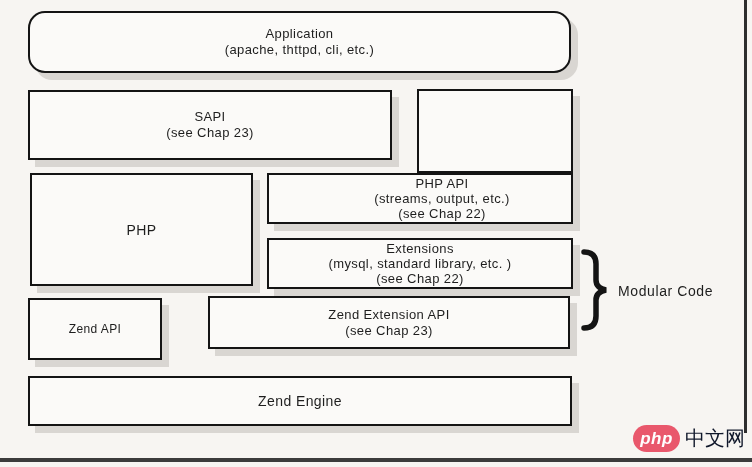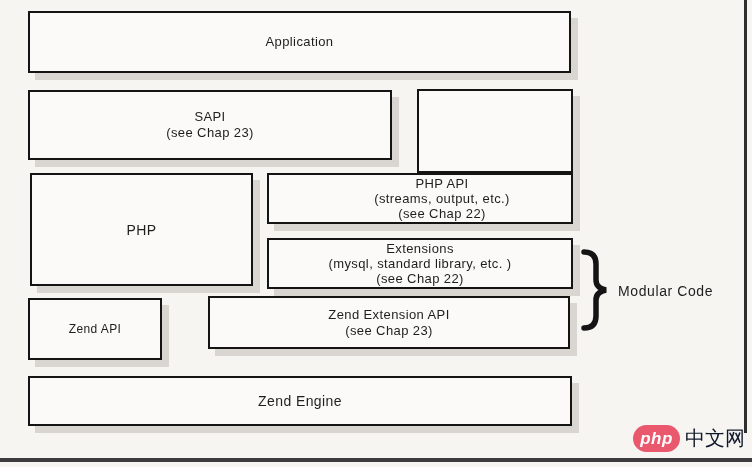--- a/index.html
+++ b/index.html
@@ -19,21 +19,21 @@
     border:2px solid #141414;
     background:#fbfaf8;
     box-shadow:7px 7px 0 0 #d9d6d2;
     display:flex;flex-direction:column;
     align-items:center;justify-content:center;
     text-align:center;
     font-size:13px;line-height:16px;
     letter-spacing:0.4px;
     color:#1e1e1e;
   }
-  #box-application{left:28px;top:11px;width:543px;height:62px;}
+  #box-application{left:28px;top:11px;width:543px;height:62px;border-radius:17px;}
   #box-sapi{left:28px;top:90px;width:364px;height:70px;}
   #box-empty{left:417px;top:89px;width:156px;height:84px;}
   #box-php{left:30px;top:173px;width:223px;height:113px;font-size:14px;}
   #box-php-api{left:267px;top:173px;width:306px;height:51px;line-height:15px;padding-left:44px;}
   #box-extensions{left:267px;top:238px;width:306px;height:51px;line-height:15px;}
   #box-zend-api{left:28px;top:298px;width:134px;height:62px;font-size:12px;}
   #box-zend-ext{left:208px;top:296px;width:362px;height:53px;}
   #box-zend-engine{left:28px;top:376px;width:544px;height:50px;font-size:14px;}
 
   #brace{
@@ -68,20 +68,21 @@
     font-family:"DejaVu Sans",sans-serif;
   }
 </style>
 </head>
 <body>
 
 <div id="canvas">
 
   <div class="dbox" id="box-application">
     <span>Application</span>
+    <span>(apache, thttpd, cli, etc.)</span>
   </div>
 
   <div class="dbox" id="box-sapi">
     <span>SAPI</span>
     <span>(see Chap 23)</span>
   </div>
 
   <div class="dbox" id="box-empty"></div>
 
   <div class="dbox" id="box-php">

